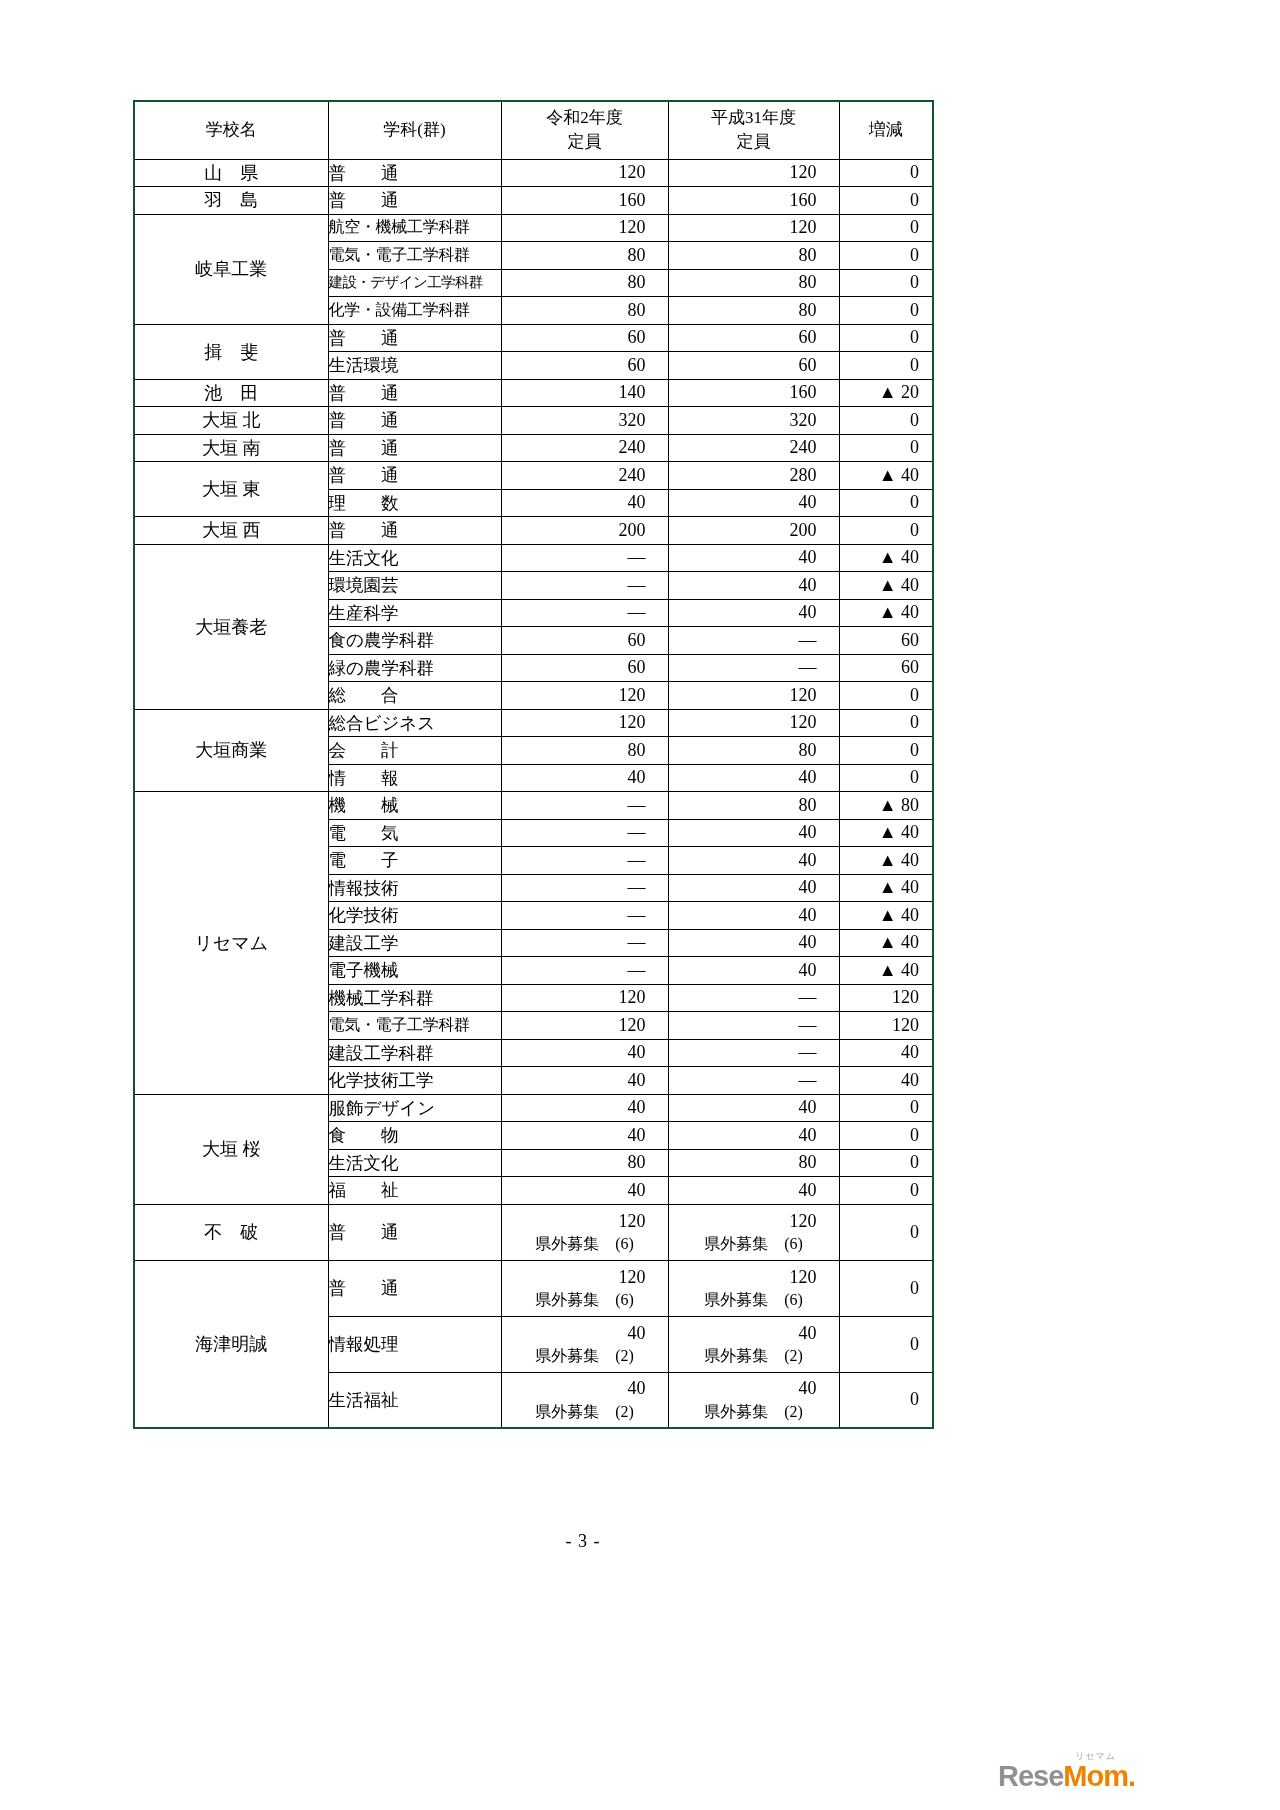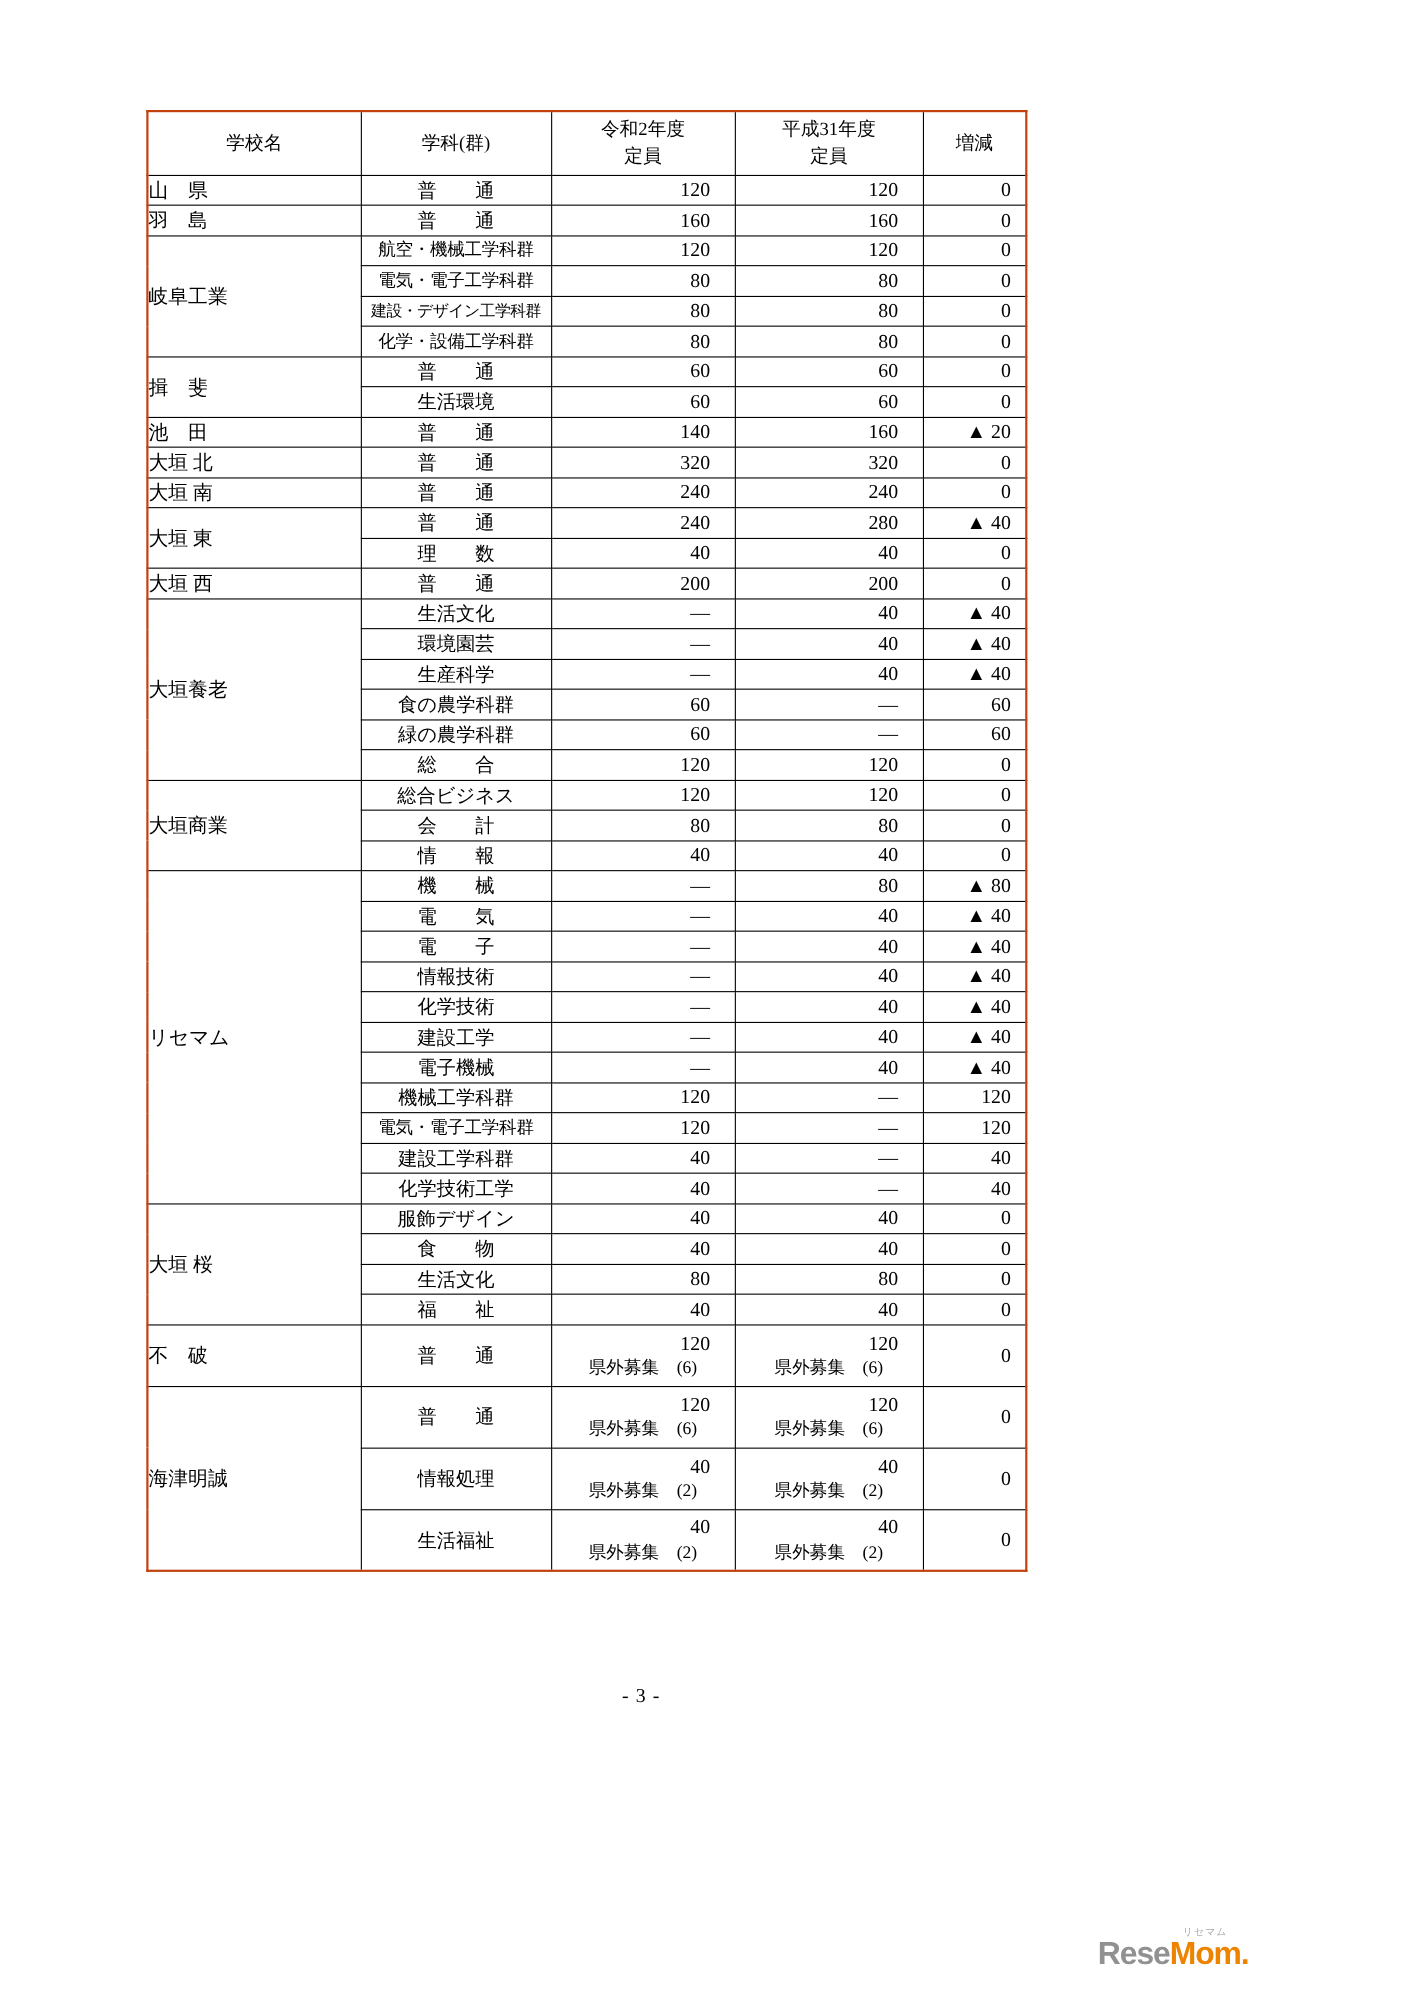--- a/index.html
+++ b/index.html
@@ -12,40 +12,40 @@
     font-family: "Liberation Serif", "DejaVu Serif", serif;
     color: #000;
     overflow: hidden;
   }
   table.capacity {
     position: absolute;
     left: 133px;
     top: 100px;
     border-collapse: collapse;
     table-layout: fixed;
-    border: 2px solid #c2410c;
+    border: 2px solid #14532d;
   }
   th, td {
     border: 1px solid #000;
     padding: 0;
     font-weight: normal;
   }
   thead tr { height: 58px; }
   tbody tr { height: 27.5px; }
   tbody tr.tall { height: 56px; }
   th {
     font-size: 17px;
     text-align: center;
     vertical-align: middle;
     white-space: pre-line;
     line-height: 1.45;
   }
   td { vertical-align: middle; font-size: 18px; }
-  .school { font-size: 18px; }
-  .dept { text-align: center; font-size: 17.5px; }
+  .school { text-align: center; font-size: 18px; }
+  .dept { text-align: left; font-size: 17.5px; }
   .dept.md { font-size: 16px; letter-spacing: -0.3px; }
   .dept.sm { font-size: 14.5px; letter-spacing: -0.6px; }
   .num { text-align: right; padding-right: 22px; }
   .num.two-line { padding: 3px 0 4px 0; }
   .num-line { text-align: right; padding-right: 22px; line-height: 1.35; font-size: 18px; }
   .note-line { text-align: center; font-size: 16px; line-height: 1.35; }
   .diff { text-align: right; padding-right: 13px; }
   .page-number {
     position: absolute;
     top: 1531px;

